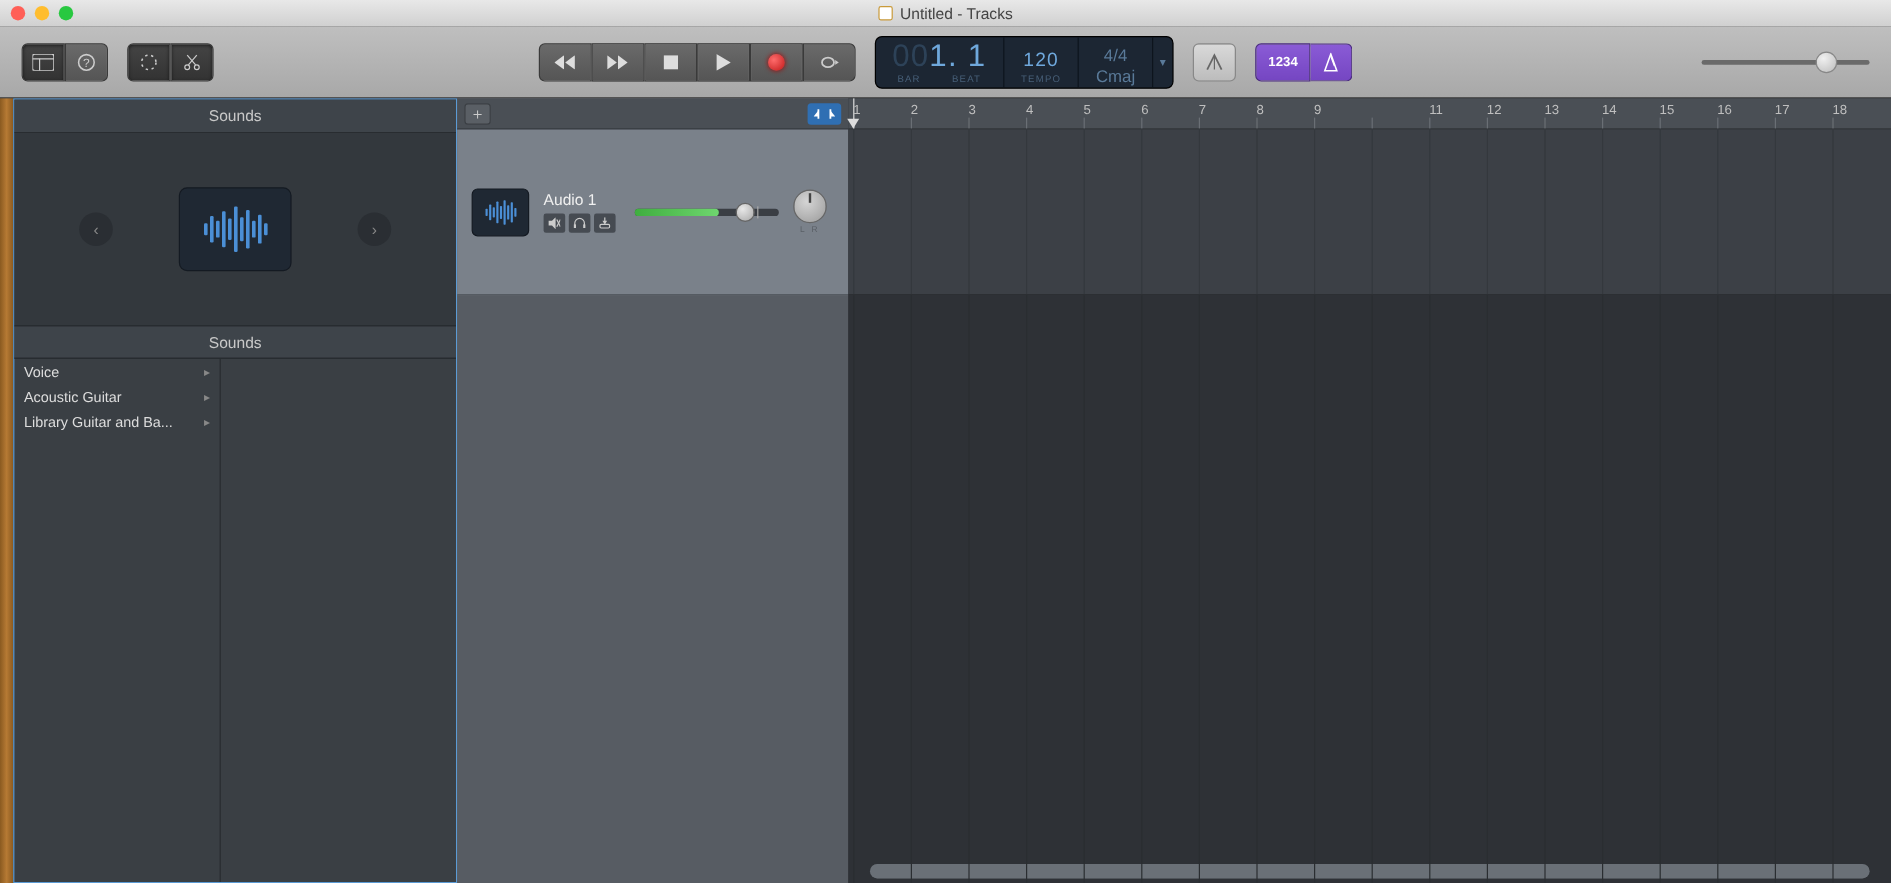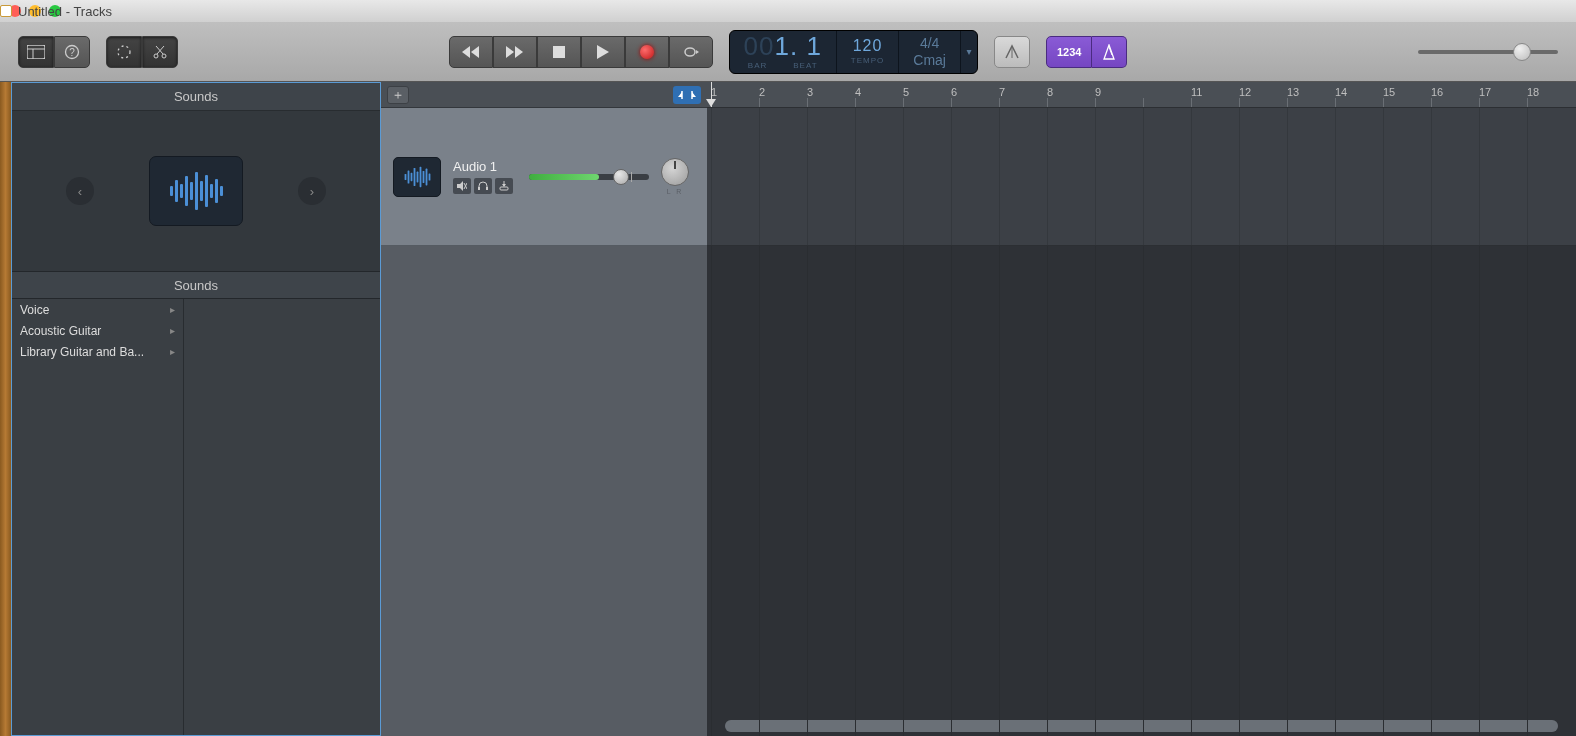--- a/index.html
+++ b/index.html
@@ -3,38 +3,38 @@
 <meta charset="utf-8">
 <style>
   * { box-sizing: border-box; margin: 0; padding: 0; font-family: -apple-system, "Helvetica Neue", Arial, sans-serif; }
   body { width: 1576px; height: 736px; background: #3a3a3a; overflow: hidden; user-select: none; }
 
   
   .titlebar { height: 22px; background: linear-gradient(#e8e8e8,#d0d0d0); display:flex; align-items:center; position:relative; }
   .traffic { display:flex; gap:8px; padding-left:9px; }
   .dot { width:12px; height:12px; border-radius:50%; }
   .dot.red{background:#ff5f57;} .dot.yellow{background:#ffbd2e;} .dot.green{background:#28c840;}
-  .title { position:absolute; left:0; right:0; text-align:center; font-size:13px; color:#444; display:flex; justify-content:flex-start; align-items:center; gap:6px;}
+  .title { position:absolute; left:0; right:0; text-align:center; font-size:13px; color:#444; display:flex; justify-content:center; align-items:center; gap:6px;}
   .title-icon{width:12px;height:12px;background:#fff;border:1px solid #c99a3a;border-radius:2px;display:inline-block;}
 
   
   .toolbar { height:60px; background:linear-gradient(#bfbfbf,#a8a8a8); display:flex; align-items:center; padding:0 18px; gap:10px; border-bottom:1px solid #555;}
   .tb-group{display:flex;gap:0;}
   .tb-btn{width:36px;height:32px;background:linear-gradient(#6a6a6a,#555);border:1px solid #3a3a3a;display:flex;align-items:center;justify-content:center;color:#ddd;font-size:15px;cursor:pointer;}
   .tb-btn:first-child{border-radius:5px 0 0 5px;}
   .tb-btn:last-child{border-radius:0 5px 5px 0;}
   .tb-btn.active{background:linear-gradient(#444,#333);box-shadow:inset 0 1px 3px rgba(0,0,0,.6);}
   .spacer-flex{flex:1;}
 
   .transport{display:flex;}
   .transport .tb-btn{width:44px;height:32px;}
   .rec-dot{width:14px;height:14px;border-radius:50%;background:radial-gradient(circle at 35% 35%,#ff6b6b,#c01818);box-shadow:0 0 4px #a00;}
 
   .lcd{display:flex;height:44px;background:#1c2633;border:1px solid #000;border-radius:6px;overflow:hidden;margin-left:6px;}
-  .lcd-cell{padding:3px 14px 3px;border-right:1px solid #0d141d;display:flex;flex-direction:column;align-items:center;justify-content:center;}
+  .lcd-cell{padding:3px 14px 3px;border-right:1px solid #0d141d;display:flex;flex-direction:column;align-items:center;justify-content:flex-end;}
   .lcd-cell:last-child{border-right:none;}
   .lcd-big{color:#6fa8dc;font-size:26px;font-weight:300;line-height:1;letter-spacing:1px;font-family:"Helvetica Neue",Arial,sans-serif;}
   .lcd-dim{color:#2d4258;}
   .lcd-small{color:#5a7a99;font-size:14px;line-height:1;}
   .lcd-label{font-size:8px;letter-spacing:1px;color:#475f78;margin-top:2px;}
   .lcd-drop{width:16px;display:flex;align-items:center;justify-content:center;color:#5a7a99;font-size:10px;}
 
   .purple-group{display:flex;gap:0;margin-left:6px;font-weight:bold;}
   .purple-btn{height:32px;background:linear-gradient(#8a5bd6,#7546c2);border:1px solid #4a2b80;display:flex;align-items:center;justify-content:center;color:#fff;cursor:pointer;padding:0 10px;font-size:11px;}
   .purple-btn:first-child{border-radius:5px 0 0 5px;}

